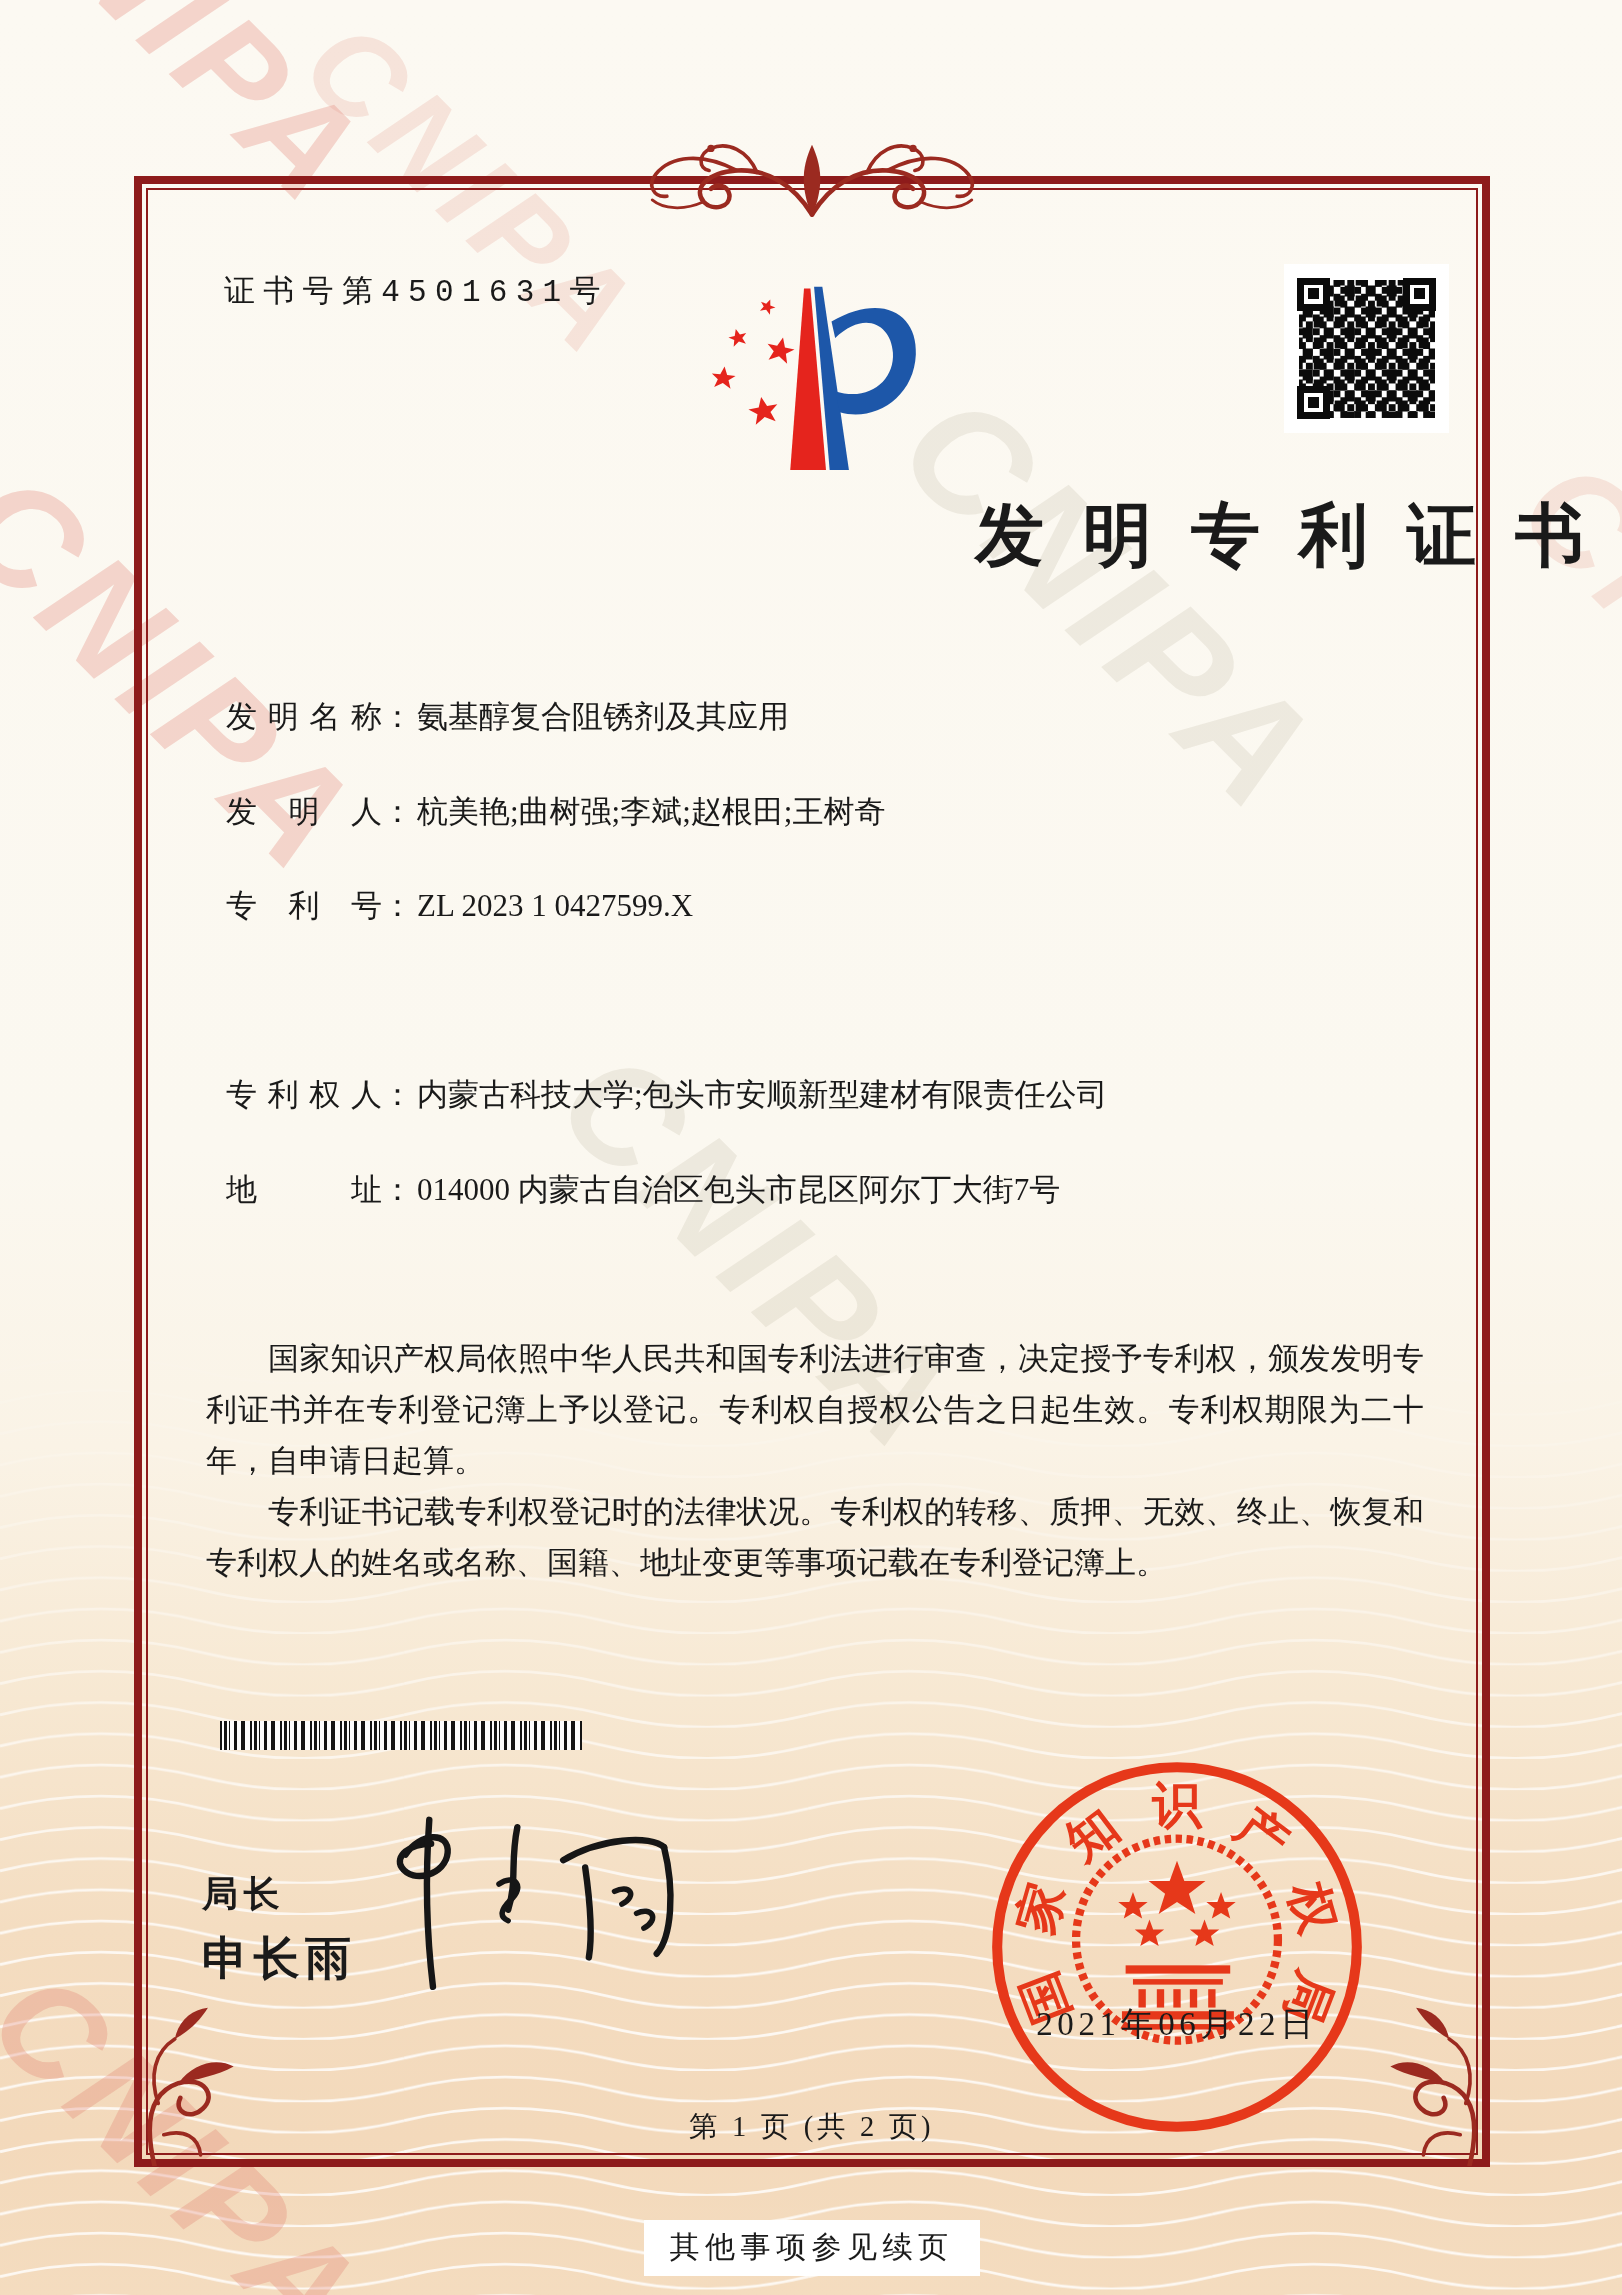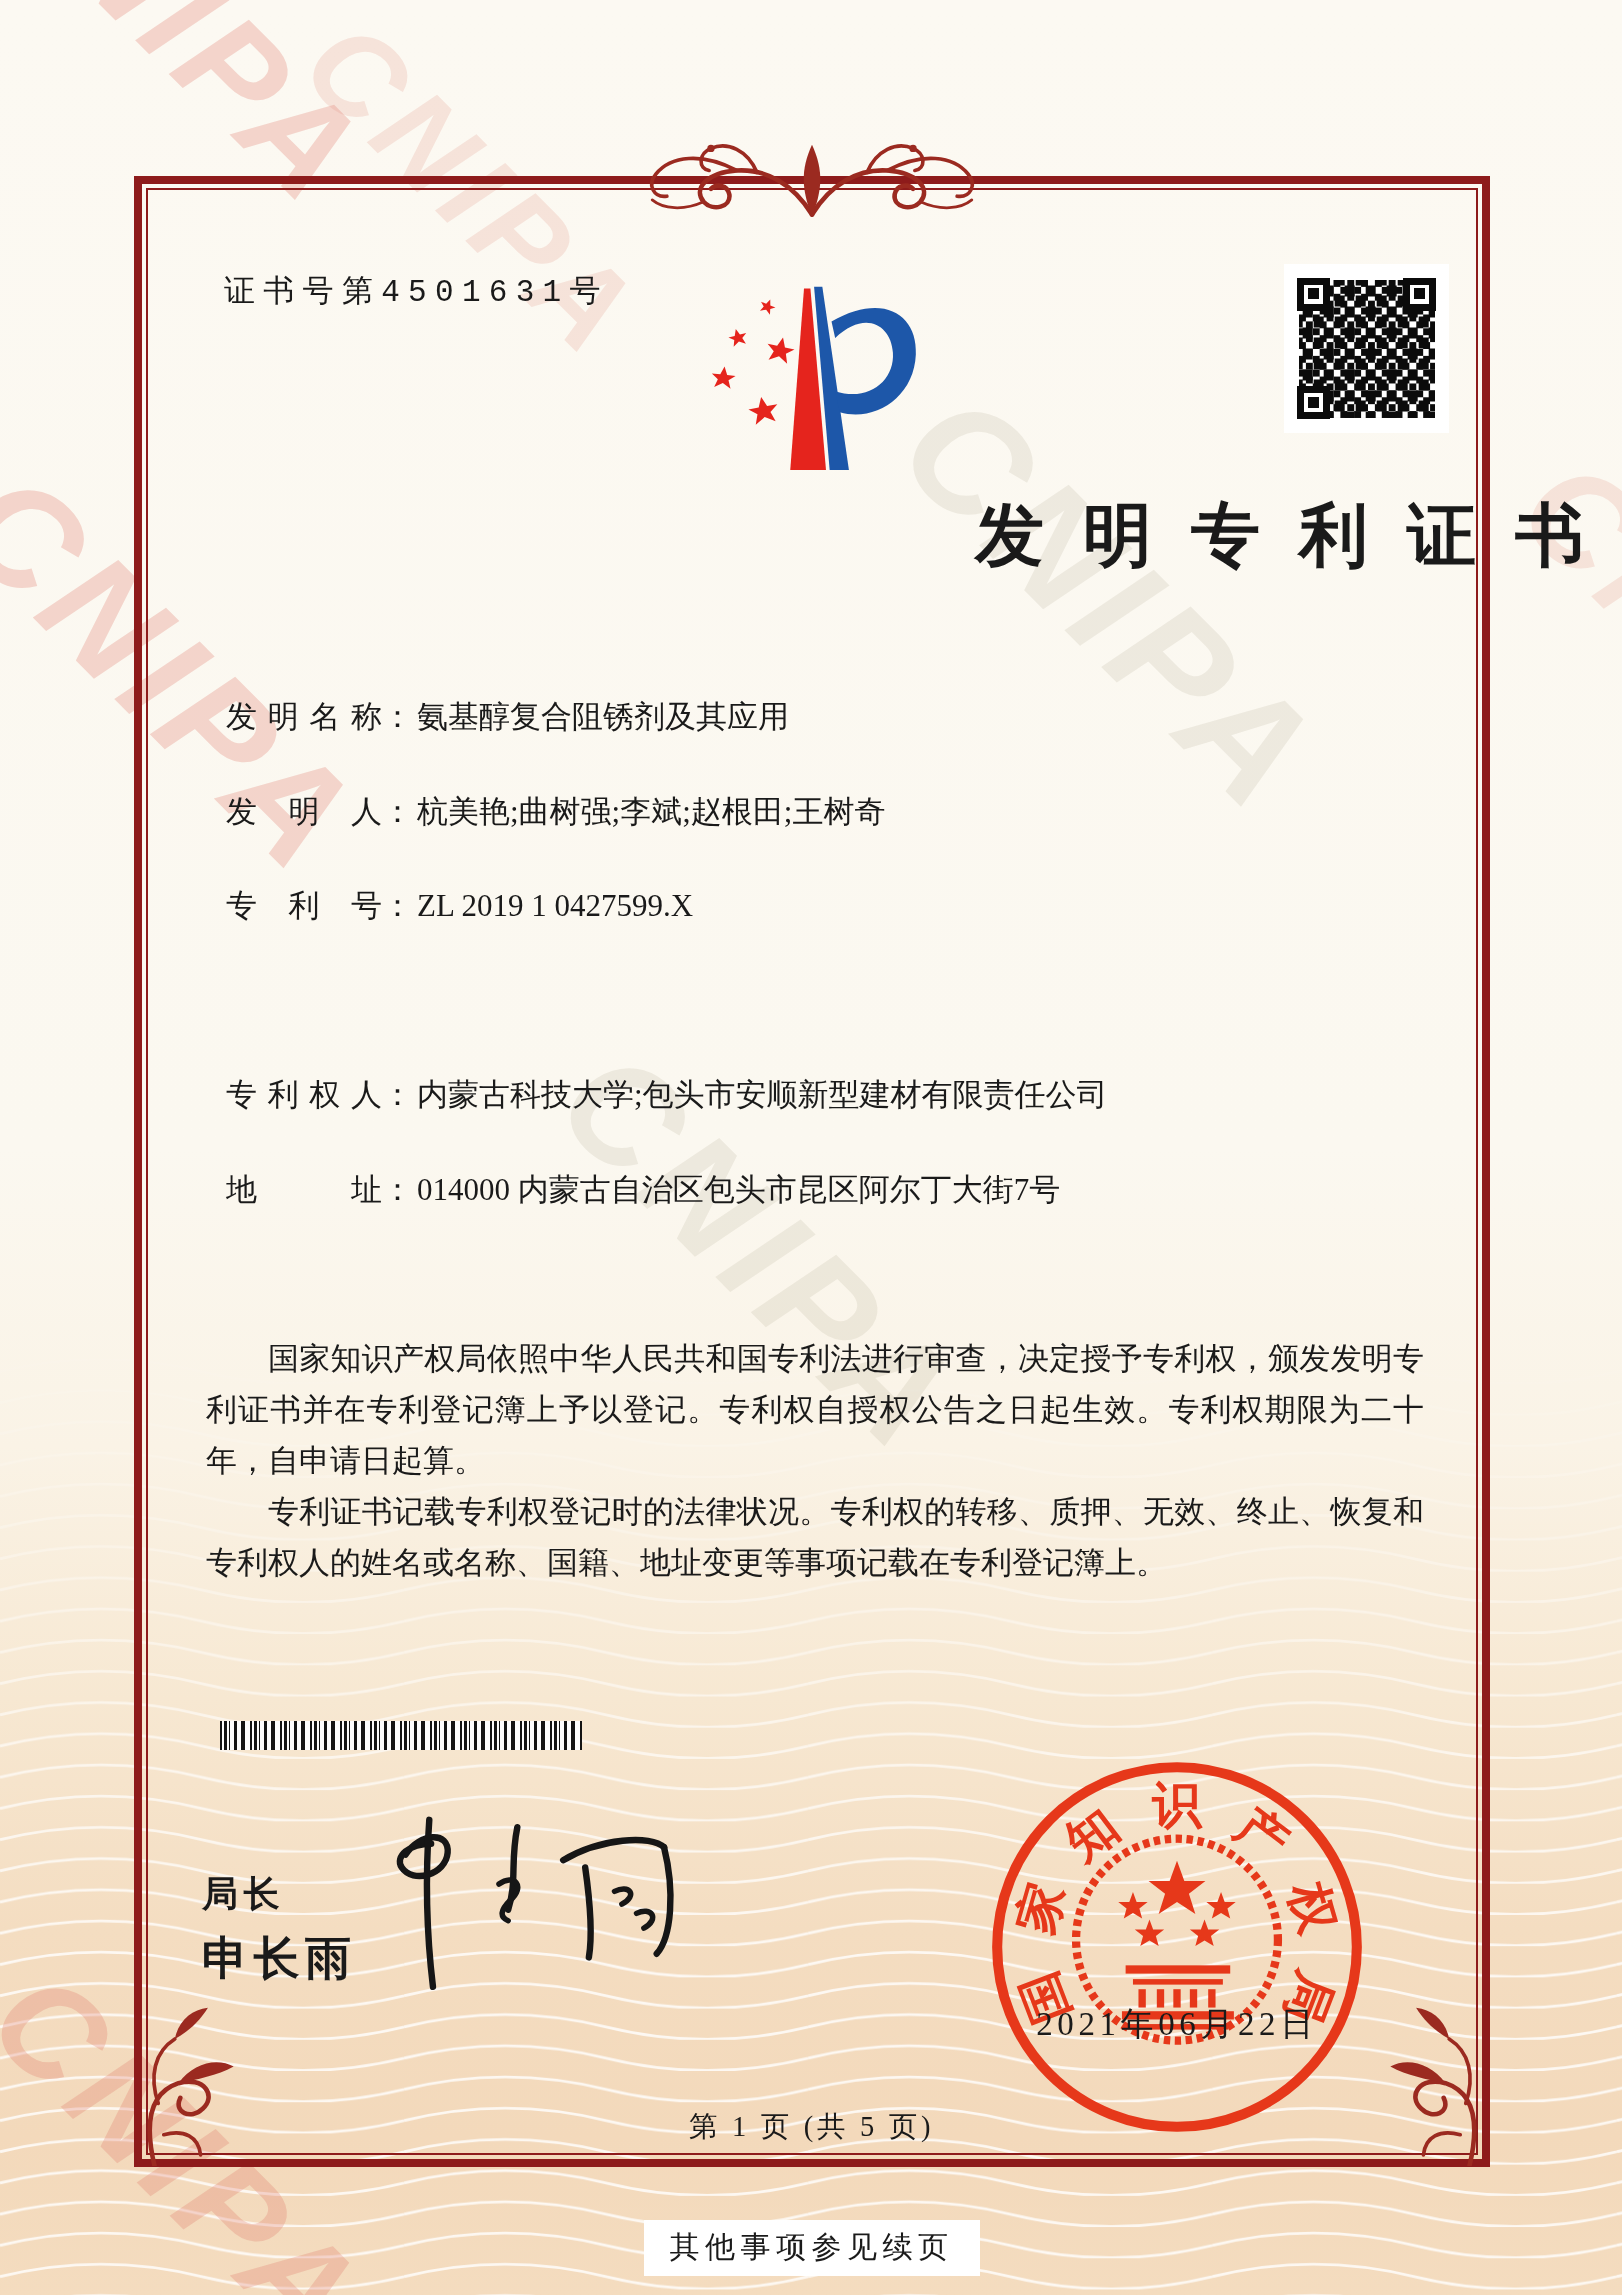--- a/index.html
+++ b/index.html
@@ -171,21 +171,21 @@
 
   <div class="title">发明专利证书</div>
 
   <div class="frow" style="top:696px">
     <span class="flabel">发明名称</span><span class="fcolon">：</span><span class="fvalue">氨基醇复合阻锈剂及其应用</span>
   </div>
   <div class="frow" style="top:791px">
     <span class="flabel">发明人</span><span class="fcolon">：</span><span class="fvalue">杭美艳;曲树强;李斌;赵根田;王树奇</span>
   </div>
   <div class="frow" style="top:885px">
-    <span class="flabel">专利号</span><span class="fcolon">：</span><span class="fvalue">ZL 2019 1 0427599.X</span>
+    <span class="flabel">专利号</span><span class="fcolon">：</span><span class="fvalue">ZL 2023 1 0427599.X</span>
   </div>
   <div class="frow" style="top:1074px">
     <span class="flabel">专利权人</span><span class="fcolon">：</span><span class="fvalue">内蒙古科技大学;包头市安顺新型建材有限责任公司</span>
   </div>
   <div class="frow" style="top:1169px">
     <span class="flabel">地址</span><span class="fcolon">：</span><span class="fvalue">014000 内蒙古自治区包头市昆区阿尔丁大街7号</span>
   </div>
 
   <div class="body-text">
     <p>国家知识产权局依照中华人民共和国专利法进行审查，决定授予专利权，颁发发明专利证书并在专利登记簿上予以登记。专利权自授权公告之日起生效。专利权期限为二十年，自申请日起算。</p>
@@ -242,18 +242,18 @@
           <rect x="220" y="252" width="8" height="20"></rect>
           <rect x="240" y="252" width="8" height="20"></rect>
           <rect x="146" y="276" width="122" height="9"></rect>
           <rect x="152" y="290" width="110" height="6"></rect>
         </g>
       </g>
     </svg>
   </div>
   <div class="seal-date">2021年06月22日</div>
 
-  <div class="page-num">第 1 页 (共 5 页)</div>
+  <div class="page-num">第 1 页 (共 2 页)</div>
 
   <div class="note">其他事项参见续页</div>
 
 </div>
 
 
 </body></html>

